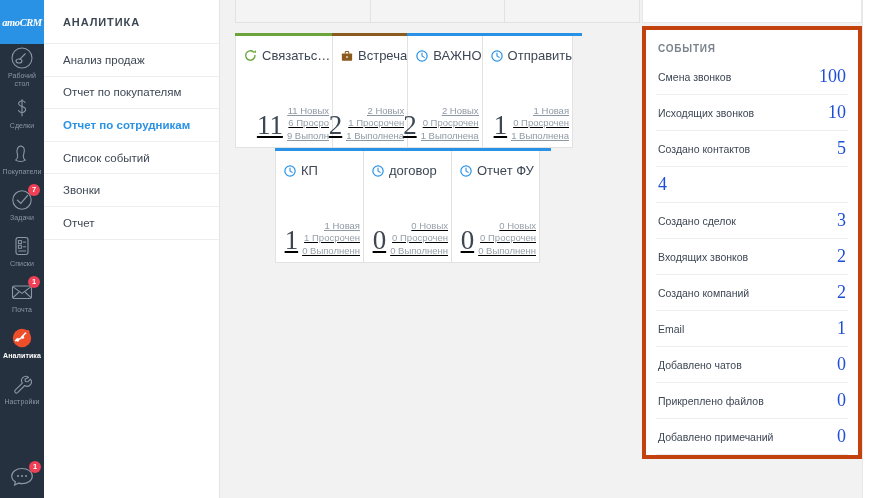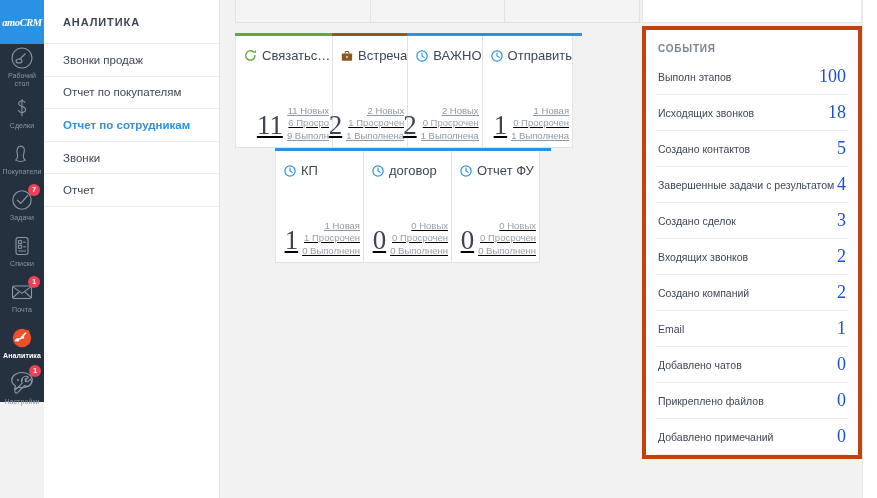--- a/index.html
+++ b/index.html
@@ -8,21 +8,21 @@
     overflow: hidden;
     background: #f2f2f2;
     font-family: "Liberation Sans", sans-serif;
     -webkit-font-smoothing: antialiased;
   }
   #app { position: relative; width: 877px; height: 498px; }
 
   
   #rail {
     position: absolute; left: 0; top: 0;
-    width: 44px; height: 402px;
+    width: 44px; height: 498px;
     background: #25313f;
   }
   #logo-block {
     width: 44px; height: 44px;
     background: #2a92e4;
     display: flex; align-items: center; justify-content: center;
   }
   #logo-text {
     color: #ffffff; font-size: 10.5px; font-weight: bold;
     font-style: italic; letter-spacing: -0.4px;
@@ -292,23 +292,24 @@
           <circle cx="16" cy="9" r="1" fill="#8b97a3"></circle>
         </svg>
         <span class="badge">1</span>
       </span>
     </div>
   </div>
 
   <div id="menu">
     <div id="menu-title">АНАЛИТИКА</div>
     <div id="menu-items">
-        <div class="menu-item">Звонки продаж</div>
+        <div class="menu-item">Анализ продаж</div>
         <div class="menu-item">Отчет по покупателям</div>
         <div class="menu-item active">Отчет по сотрудникам</div>
+        <div class="menu-item">Список событий</div>
         <div class="menu-item">Звонки</div>
         <div class="menu-item">Отчет</div>
       </div>
   </div>
 
   <div id="content">
 
     <div id="top-partial">
       <div class="pc"></div>
       <div class="pc"></div>
@@ -461,33 +462,32 @@
               <div class="stat">0 Выполненн</div>
             </div>
           </div>
         </div>
       </div>
 
     <div id="events">
       <div id="events-title">СОБЫТИЯ</div>
       <div id="events-rows">
           <div class="event-row">
-            <span class="event-label">Выполн этапов</span>
+            <span class="event-label">Смена звонков</span>
             <span class="event-value">100</span>
           </div>
           <div class="event-row">
             <span class="event-label">Исходящих звонков</span>
-            <span class="event-value">18</span>
+            <span class="event-value">10</span>
           </div>
           <div class="event-row">
             <span class="event-label">Создано контактов</span>
             <span class="event-value">5</span>
           </div>
           <div class="event-row">
-            <span class="event-label">Завершенные задачи с результатом</span>
             <span class="event-value">4</span>
           </div>
           <div class="event-row">
             <span class="event-label">Создано сделок</span>
             <span class="event-value">3</span>
           </div>
           <div class="event-row">
             <span class="event-label">Входящих звонков</span>
             <span class="event-value">2</span>
           </div>

